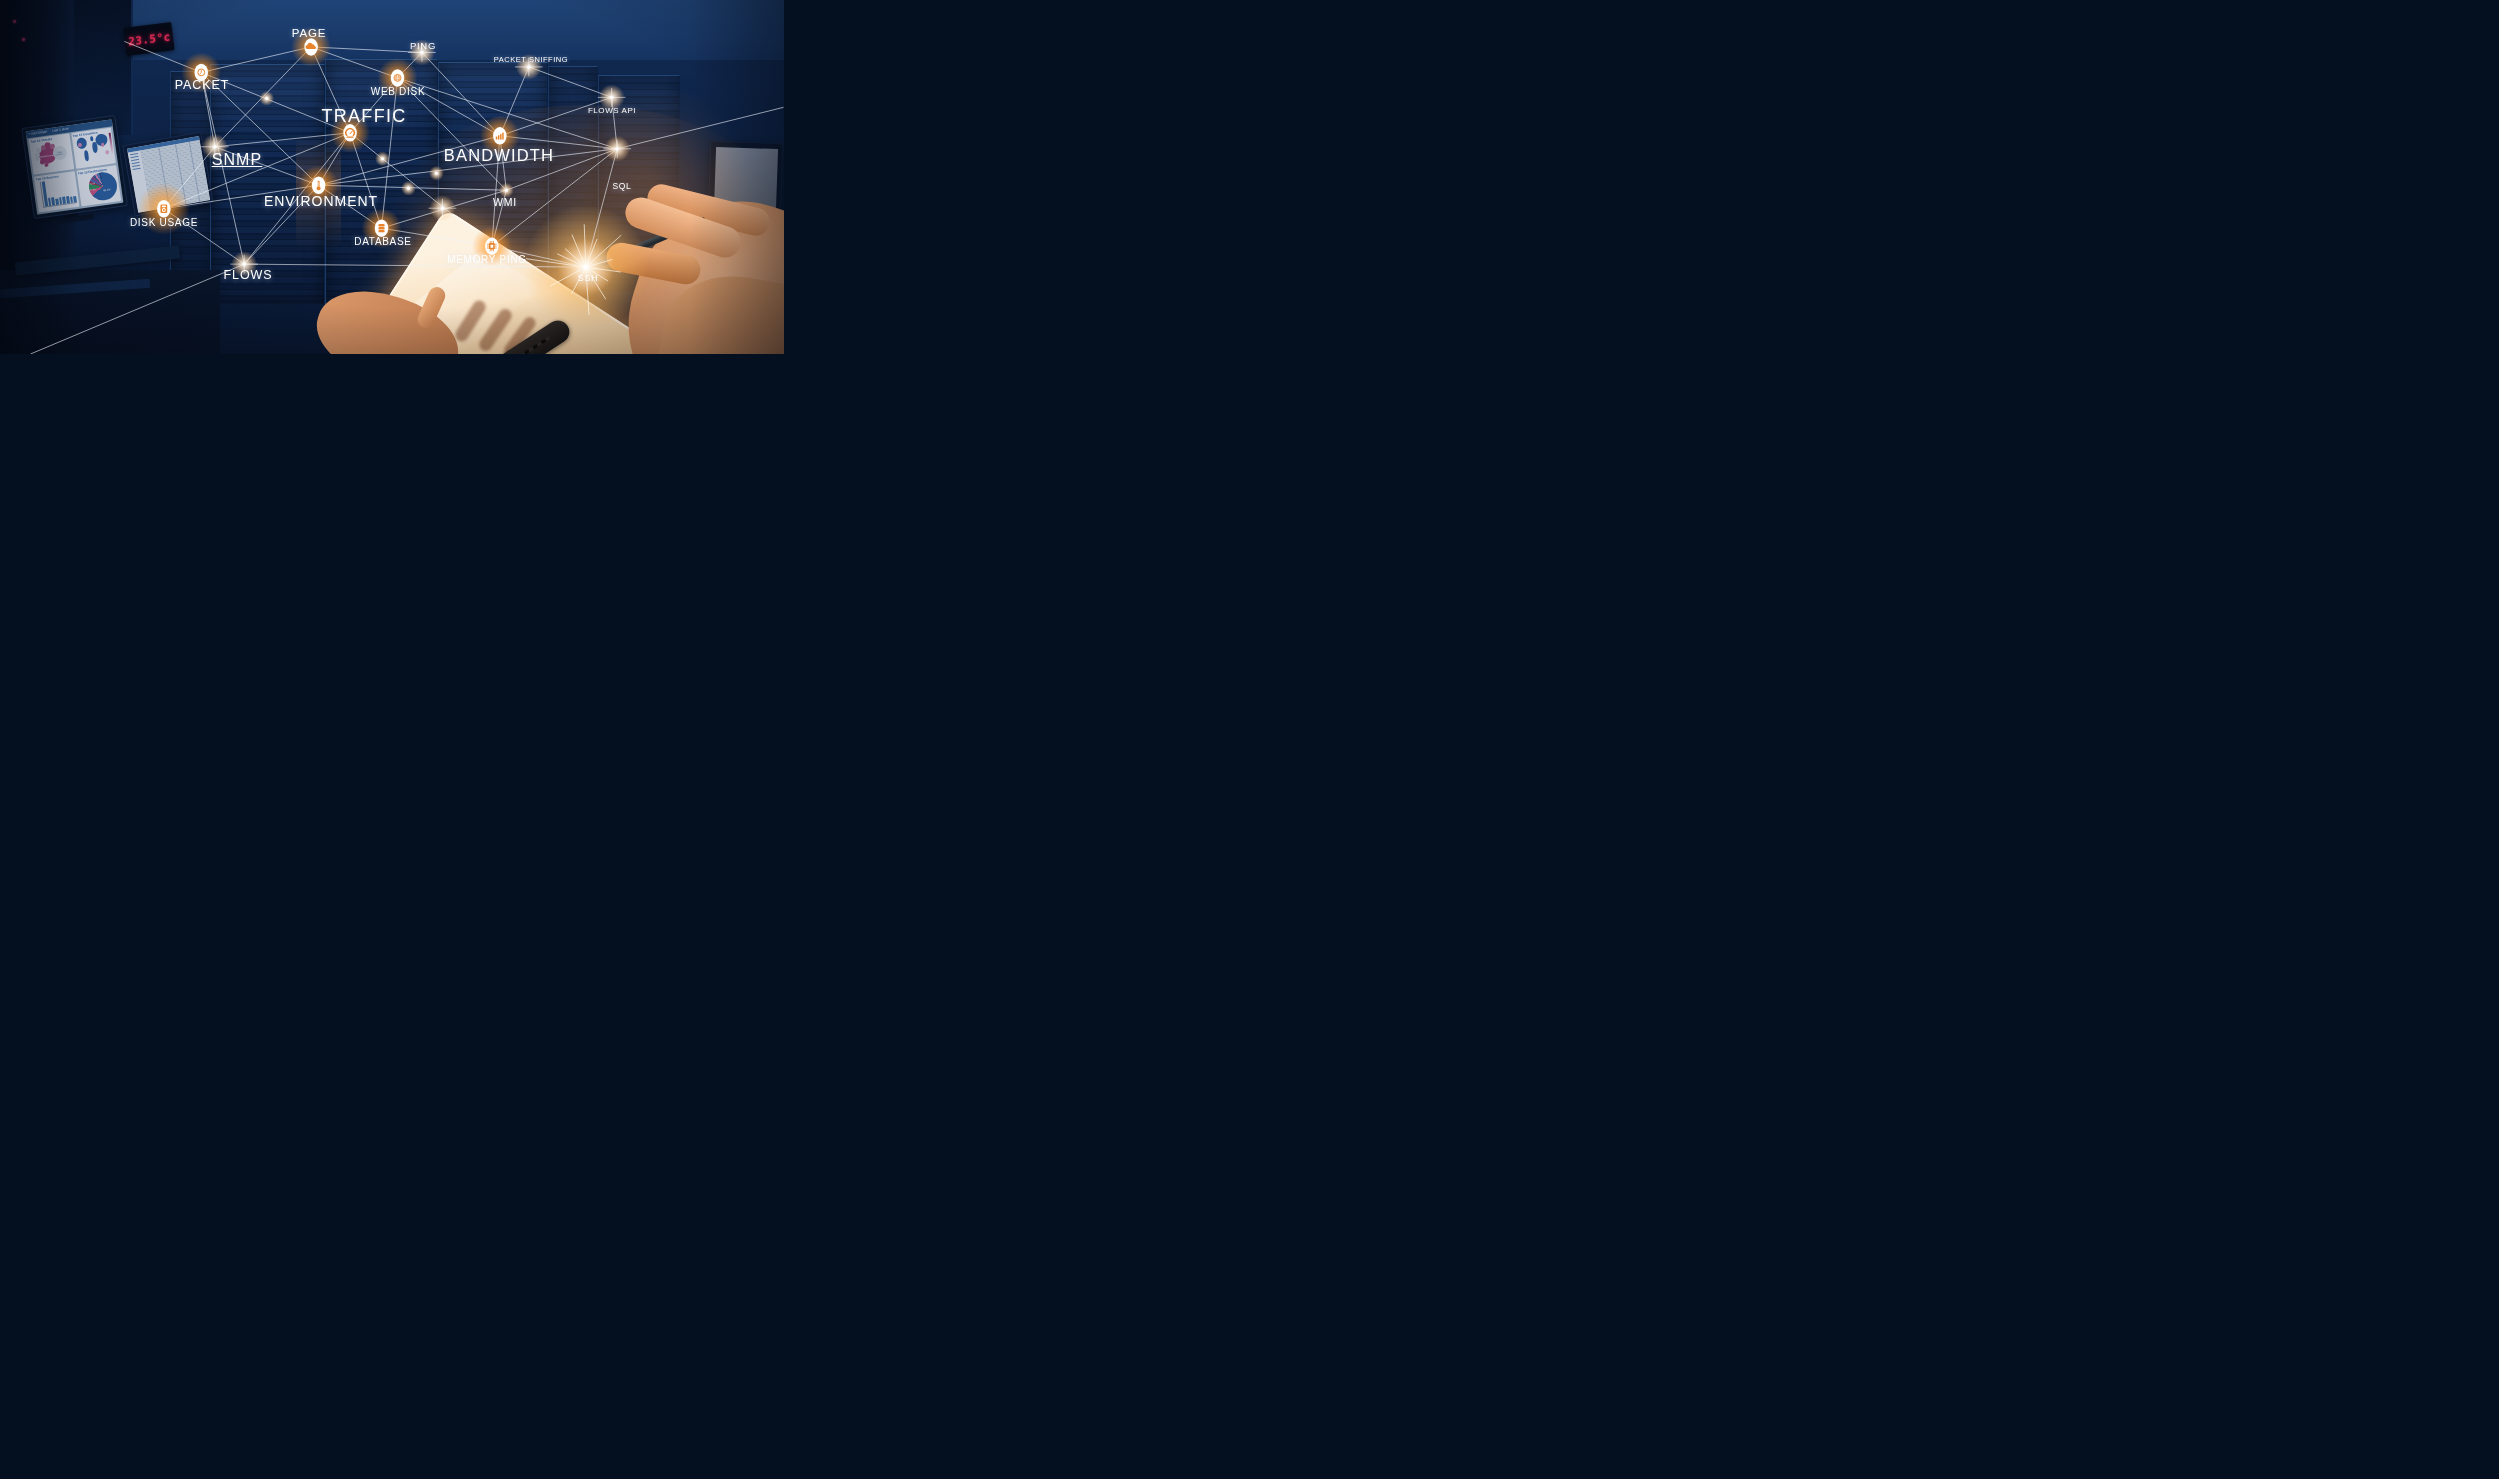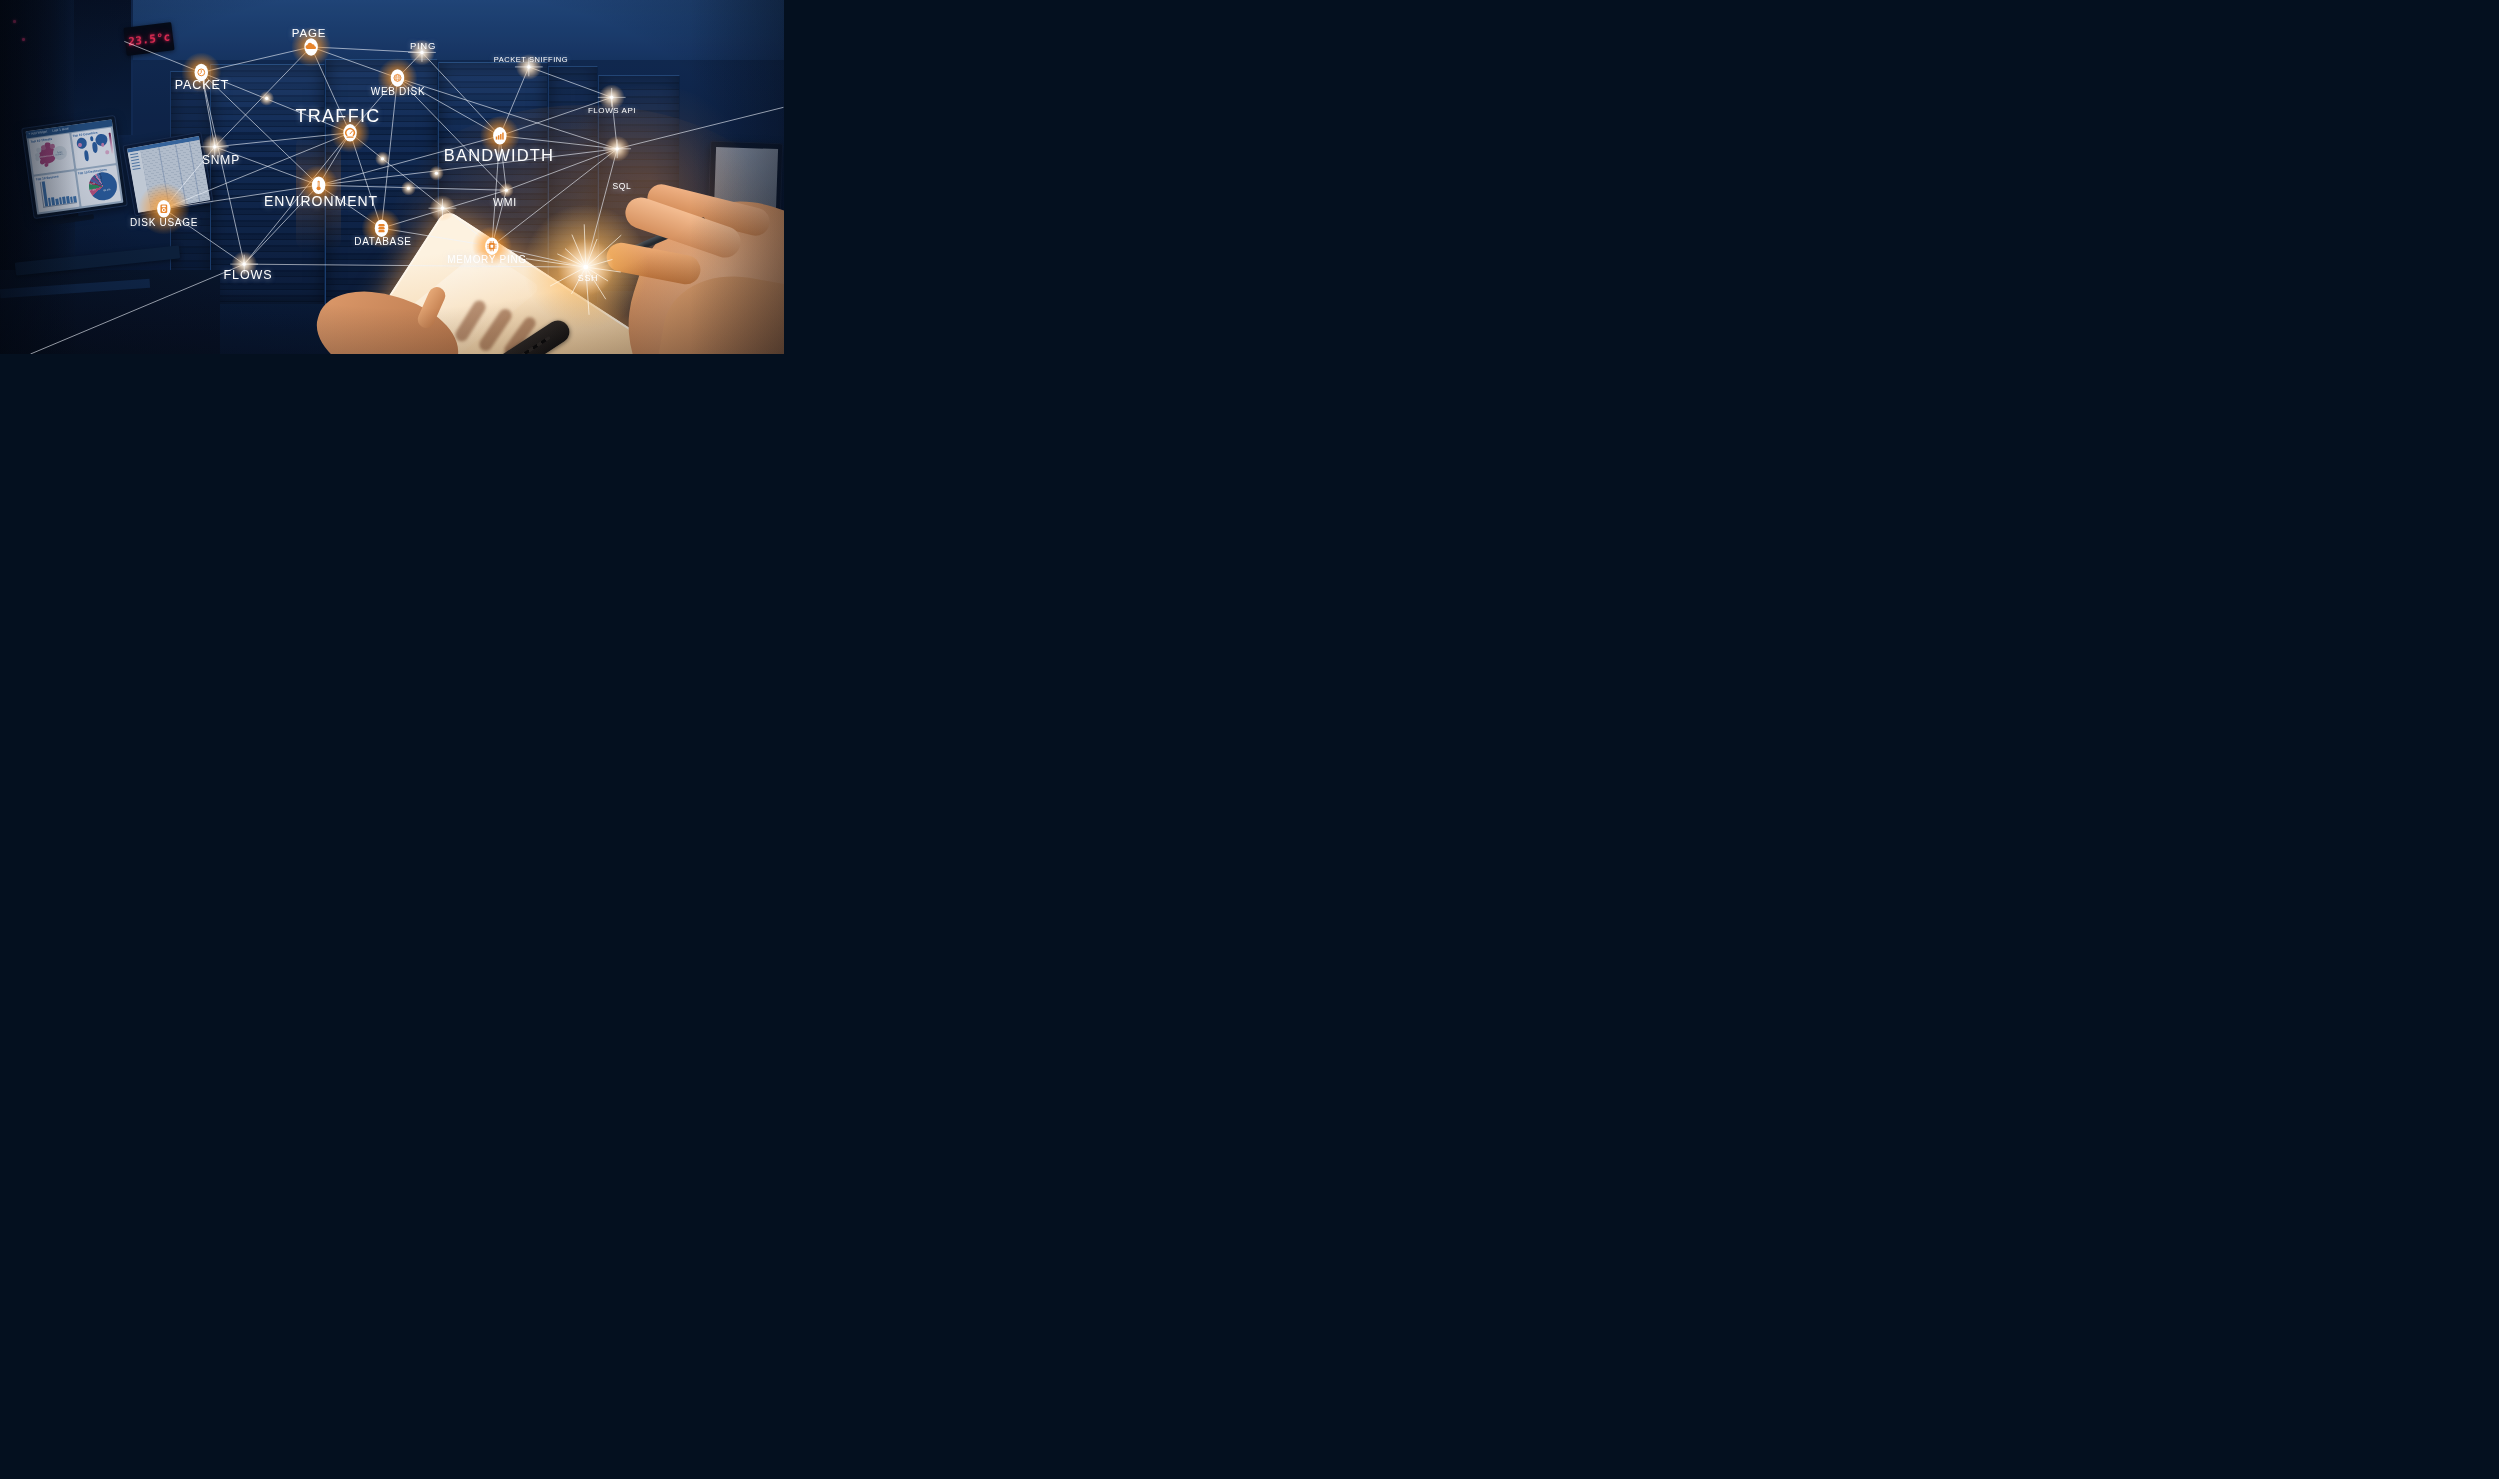--- a/index.html
+++ b/index.html
@@ -458,29 +458,29 @@
         <line x1="1172" y1="535" x2="1178.626865005692" y2="629.7685847746833" stroke="rgba(255,250,240,.85)" stroke-width="1.6" stroke-linecap="round"></line>
         <line x1="1172" y1="535" x2="1143.8317062328465" y2="587.9768555715357" stroke="rgba(255,250,240,.85)" stroke-width="1.6" stroke-linecap="round"></line>
         <line x1="1172" y1="535" x2="1101.364192571286" y2="572.5577250228713" stroke="rgba(255,250,240,.85)" stroke-width="1.6" stroke-linecap="round"></line>
         <circle cx="1172" cy="535" r="5" fill="#fff"></circle>
       </g>
     </svg>
   <div id="labels">
       <div style="left: 309px; top: 33px; font-size: 11.5px;">PAGE</div>
       <div style="left: 202px; top: 85px; font-size: 12.5px;">PACKET</div>
       <div style="left: 398px; top: 91px; font-size: 10px;">WEB DISK</div>
-      <div style="left: 338px; top: 116px; font-size: 18px;">TRAFFIC</div>
+      <div style="left: 364px; top: 116px; font-size: 18px;">TRAFFIC</div>
       <div style="left: 499px; top: 155px; font-size: 16.5px;">BANDWIDTH</div>
       <div style="left: 321px; top: 201px; font-size: 14px;">ENVIRONMENT</div>
       <div style="left: 164px; top: 222px; font-size: 10px;">DISK USAGE</div>
       <div style="left: 383px; top: 241px; font-size: 10px;">DATABASE</div>
       <div style="left: 487px; top: 259px; font-size: 10px;">MEMORY PING</div>
       <div style="left: 423px; top: 45px; font-size: 9.5px;">PING</div>
       <div style="left: 531px; top: 59px; font-size: 7.5px;">PACKET SNIFFING</div>
       <div style="left: 612px; top: 110px; font-size: 8px;">FLOWS API</div>
-      <div style="left: 221px; top: 160px; font-size: 12px;">SNMP</div>
+      <div style="left: 237px; top: 160px; font-size: 16px; text-decoration: underline;">SNMP</div>
       <div style="left: 622px; top: 186px; font-size: 8.5px;">SQL</div>
       <div style="left: 505px; top: 202px; font-size: 10.5px;">WMI</div>
       <div style="left: 248px; top: 275px; font-size: 12.5px;">FLOWS</div>
       <div style="left: 588px; top: 278px; font-size: 9px;">SSH</div>
     </div>
 </div>
 
 
 </body></html>

